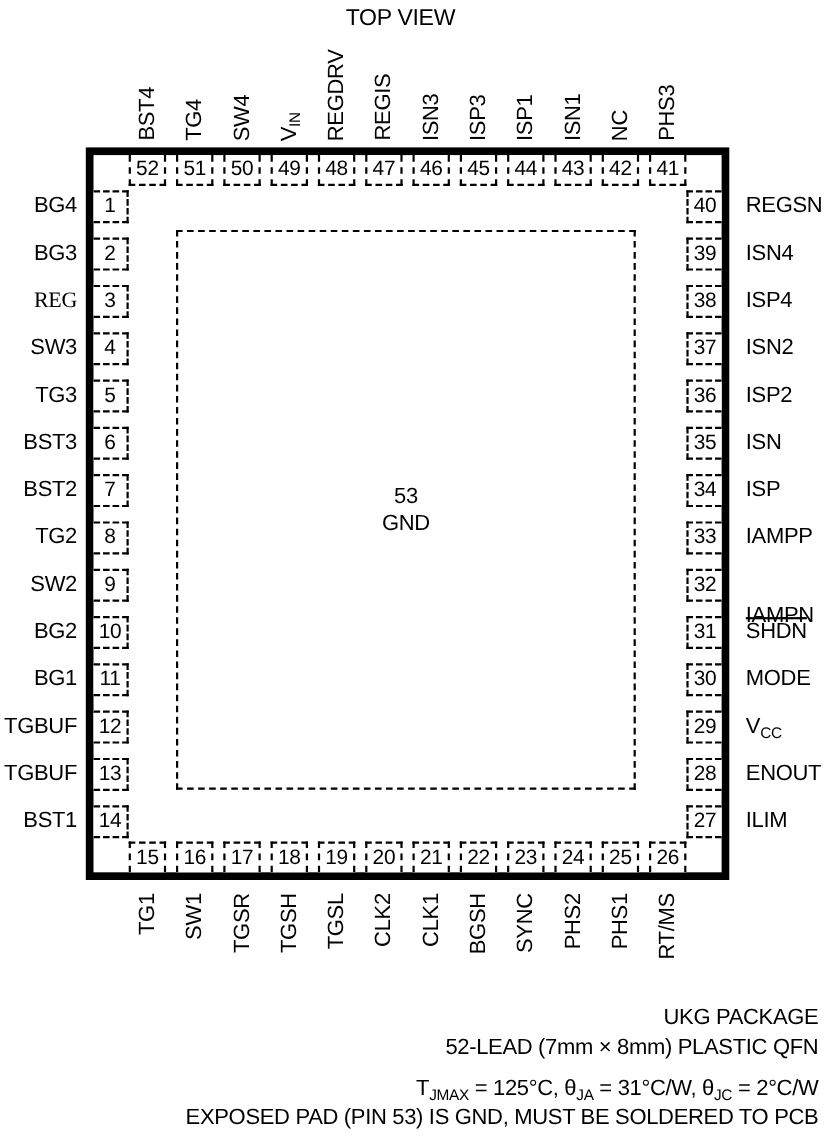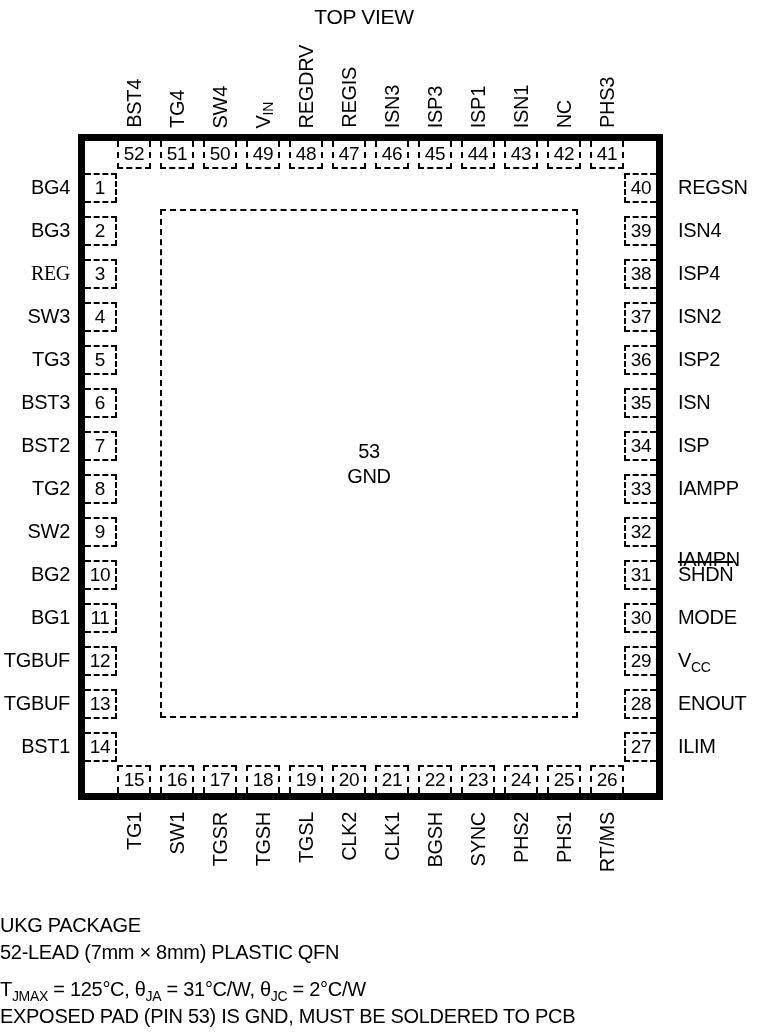--- a/index.html
+++ b/index.html
@@ -41,21 +41,21 @@
   .pin-col.right .pin-box{border-right:none;}
   .v-label{
     position:absolute;writing-mode:vertical-rl;transform:rotate(180deg);
     font-size:20px;line-height:20px;width:20px;height:max-content;white-space:nowrap;
   }
   .h-label{position:absolute;font-size:20px;height:30px;line-height:30px;white-space:nowrap;}
   .h-label.left{left:0;width:70px;text-align:right;}
   .h-label.right{left:678px;}
   sub{font-size:14px;letter-spacing:-0.3px;}
   .ovl{text-decoration:overline;text-decoration-thickness:1.5px;}
-  .caption-line{position:absolute;left:0;width:744px;text-align:left;font-size:20px;line-height:24px;}
+  .caption-line{position:absolute;left:0;width:744px;text-align:right;font-size:20px;line-height:24px;}
   .cap1{top:913px;}
   .cap2{top:940px;}
   .cap3{top:977px;}
   .cap4{top:1004px;}
 </style>
 </head>
 <body>
 
 <div class="canvas">
 

